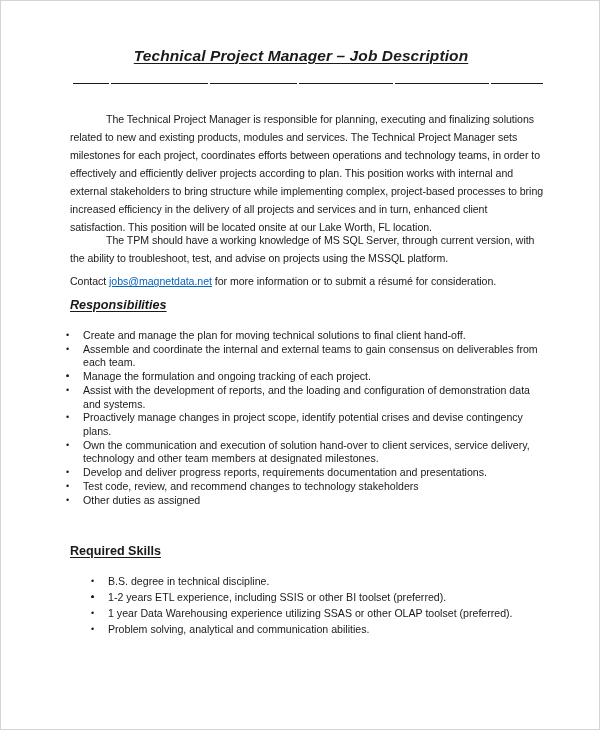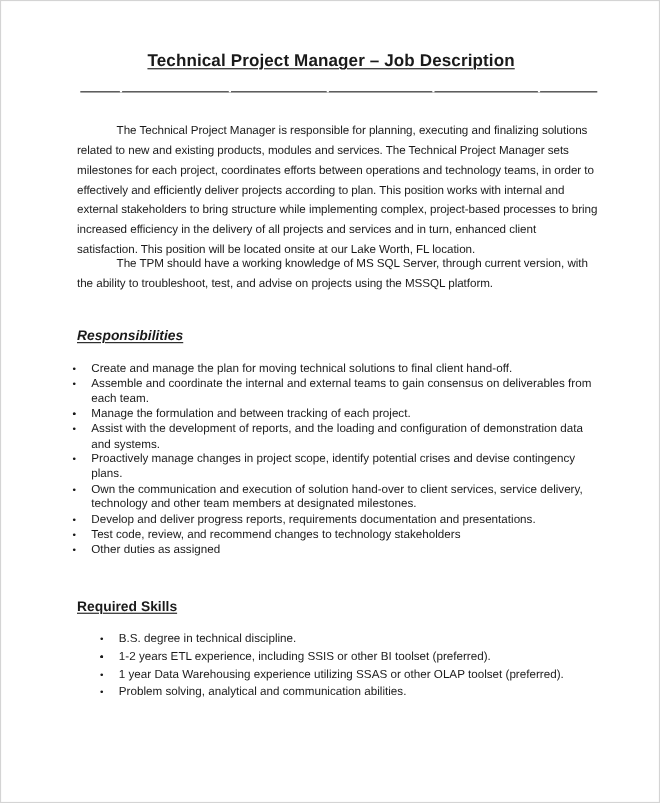--- a/index.html
+++ b/index.html
@@ -23,20 +23,21 @@
       font-family: "Liberation Sans", "DejaVu Sans", sans-serif;
       color: #1a1a1a;
     }
     .title {
       position: absolute;
       left: 0; top: 46px;
       width: 600px;
       text-align: center;
       font-size: 15.5px;
       font-weight: bold;
+      font-style: italic;
       letter-spacing: 0.1px;
     }
     .title span {
       text-decoration: underline;
       text-underline-offset: 2px;
       text-decoration-thickness: 1px;
     }
     .rule {
       position: absolute;
       left: 72px; top: 82px;
@@ -131,28 +132,29 @@
     <div class="seg" style="left:135px"></div>
     <div class="seg" style="left:224px"></div>
     <div class="seg" style="left:320px"></div>
     <div class="seg" style="left:416px"></div>
   </div>
 
   <p class="para p1"><span class="indent"></span><span>The Technical Project Manager is responsible for planning, executing and finalizing solutions related to new and existing products, modules and services. The Technical Project Manager sets milestones for each project, coordinates efforts between operations and technology teams, in order to effectively and efficiently deliver projects according to plan.  This position works with internal and external stakeholders to bring structure while implementing complex, project-based processes to bring increased efficiency in the delivery of all projects and services and in turn, enhanced client satisfaction. This position will be located onsite at our Lake Worth, FL location.</span></p>
 
   <p class="para p2"><span class="indent"></span><span>The TPM should have a working knowledge of MS SQL Server, through current version, with the ability to troubleshoot, test, and advise on projects using the MSSQL platform.</span></p>
 
+  <p class="para p3"><span>Contact </span><a class="link" href="mailto:jobs@magnetdata.net">jobs@magnetdata.net</a><span> for more information or to submit a résumé for consideration.</span></p>
 
   <h2 class="heading h-resp">Responsibilities</h2>
 
   <ul class="list l-resp">
     <li><span class="bullet">•</span><span>Create and manage the plan for moving technical solutions to final client hand-off.</span></li>
     <li><span class="bullet">•</span><span>Assemble and coordinate the internal and external teams to gain consensus on deliverables from each team.</span></li>
     <li><span class="bullet">•</span></li>
-    <li><span class="bullet">•</span><span>Manage the formulation and between tracking of each project.</span></li>
+    <li><span class="bullet">•</span><span>Manage the formulation and ongoing tracking of each project.</span></li>
     <li><span class="bullet">•</span><span>Assist with the development of reports, and the loading and configuration of demonstration data and systems.</span></li>
     <li><span class="bullet">•</span><span>Proactively manage changes in project scope, identify potential crises and devise contingency plans.</span></li>
     <li><span class="bullet">•</span><span>Own the communication and execution of solution hand-over to client services, service delivery, technology and other team members at designated milestones.</span></li>
     <li><span class="bullet">•</span><span>Develop and deliver progress reports, requirements documentation and presentations.</span></li>
     <li><span class="bullet">•</span><span>Test code, review, and recommend changes to technology stakeholders</span></li>
     <li><span class="bullet">•</span><span>Other duties as assigned</span></li>
   </ul>
 
   <h2 class="heading h-skills">Required Skills</h2>
 

